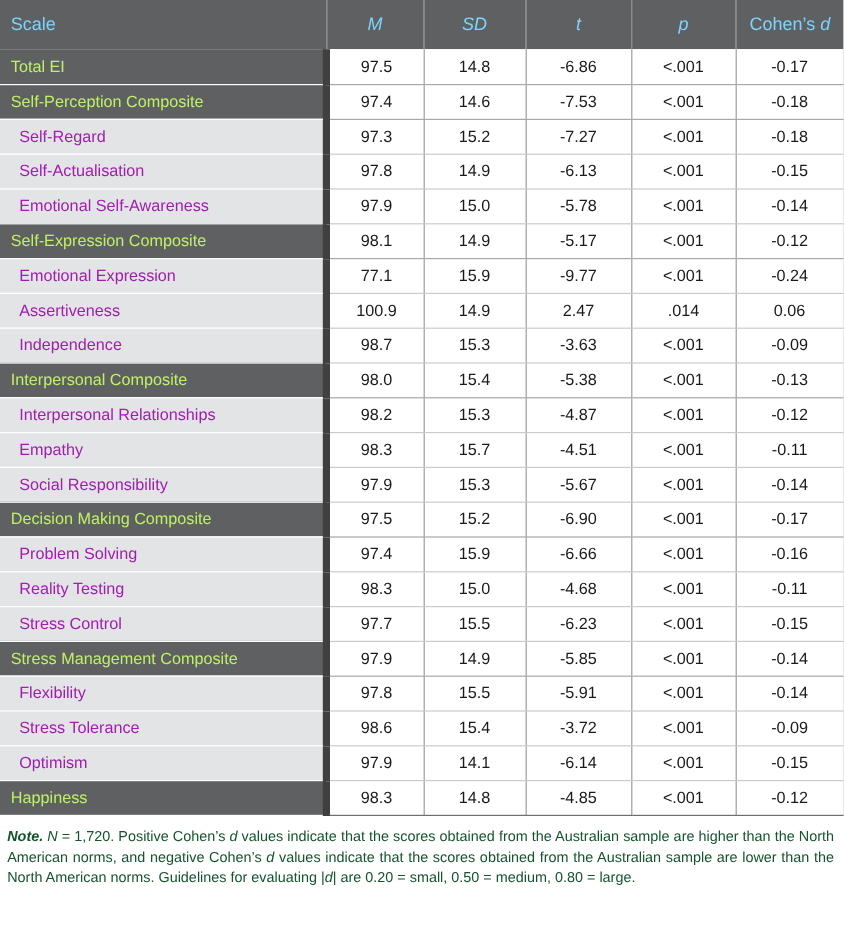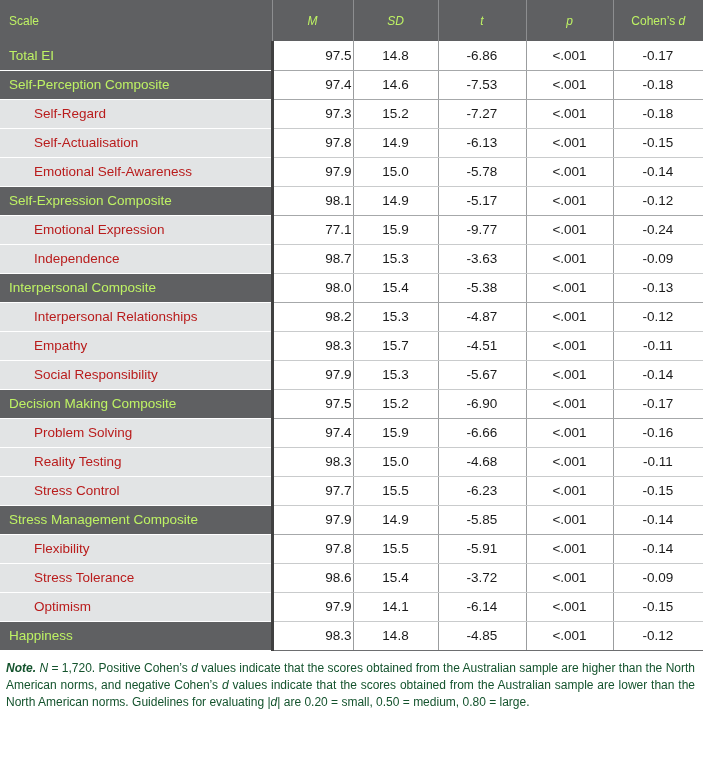--- a/index.html
+++ b/index.html
@@ -30,24 +30,24 @@
   table.stats col.c-scale  { width: 272px; }
   table.stats col.c-m      { width: 81px; }
   table.stats col.c-sd     { width: 85px; }
   table.stats col.c-t      { width: 88px; }
   table.stats col.c-p      { width: 87px; }
   table.stats col.c-d      { width: 90px; }
 
   
   thead th {
     background: #5f6062;
-    color: #bef264;
+    color: #7dd3fc;
     height: 41px;
     font-weight: normal;
-    font-size: 12px;
+    font-size: 15px;
     border-right: 1px solid #8d8e90;
     padding: 0 10px;
     vertical-align: middle;
   }
   thead th.h-scale {
     text-align: left;
     padding-left: 9px;
   }
   thead th.h-num {
     text-align: center;
@@ -63,41 +63,41 @@
     border-bottom: 1px solid #a6a8aa;
   }
 
   tbody td.num {
     background: #ffffff;
     text-align: center;
     color: #1a1a1a;
     border-right: 1px solid #9b9d9f;
     border-left: none;
   }
-  tbody td.num.first-num { border-left: 3px solid #404040; text-align: right; }
+  tbody td.num.first-num { border-left: 6px solid #404040; }
   tbody td.num.last-num  { border-right: 1px solid #9b9d9f; }
 
   tbody td.label {
     padding-left: 9px;
     border-bottom: 1px solid #ffffff;
   }
 
   
   tr.lvl-head td.label {
     background: #5f6062;
     color: #bef264;
     padding-left: 9px;
   }
   tr.lvl-head td.num { border-bottom: 1px solid #a6a8aa; }
 
   
   tr.lvl-sub td.label {
     background: #e2e4e5;
-    color: #b91c1c;
-    padding-left: 34px;
+    color: #a21caf;
+    padding-left: 16px;
     border-bottom: 1px solid #ffffff;
   }
   tr.lvl-sub td.num { border-bottom: 1px solid #c9cbcc; }
 
   
   tbody tr:last-child td.num { border-bottom: 1px solid #6d6e70; }
   tbody tr:last-child td.label { border-bottom: none; }
 
   
   .note {
@@ -187,20 +187,28 @@
         </tr>
         <tr class="lvl-sub">
           <td class="label">Emotional Expression</td>
           <td class="num first-num">77.1</td>
           <td class="num">15.9</td>
           <td class="num">-9.77</td>
           <td class="num">&lt;.001</td>
           <td class="num last-num">-0.24</td>
         </tr>
         <tr class="lvl-sub">
+          <td class="label">Assertiveness</td>
+          <td class="num first-num">100.9</td>
+          <td class="num">14.9</td>
+          <td class="num">2.47</td>
+          <td class="num">.014</td>
+          <td class="num last-num">0.06</td>
+        </tr>
+        <tr class="lvl-sub">
           <td class="label">Independence</td>
           <td class="num first-num">98.7</td>
           <td class="num">15.3</td>
           <td class="num">-3.63</td>
           <td class="num">&lt;.001</td>
           <td class="num last-num">-0.09</td>
         </tr>
         <tr class="lvl-head">
           <td class="label">Interpersonal Composite</td>
           <td class="num first-num">98.0</td>

